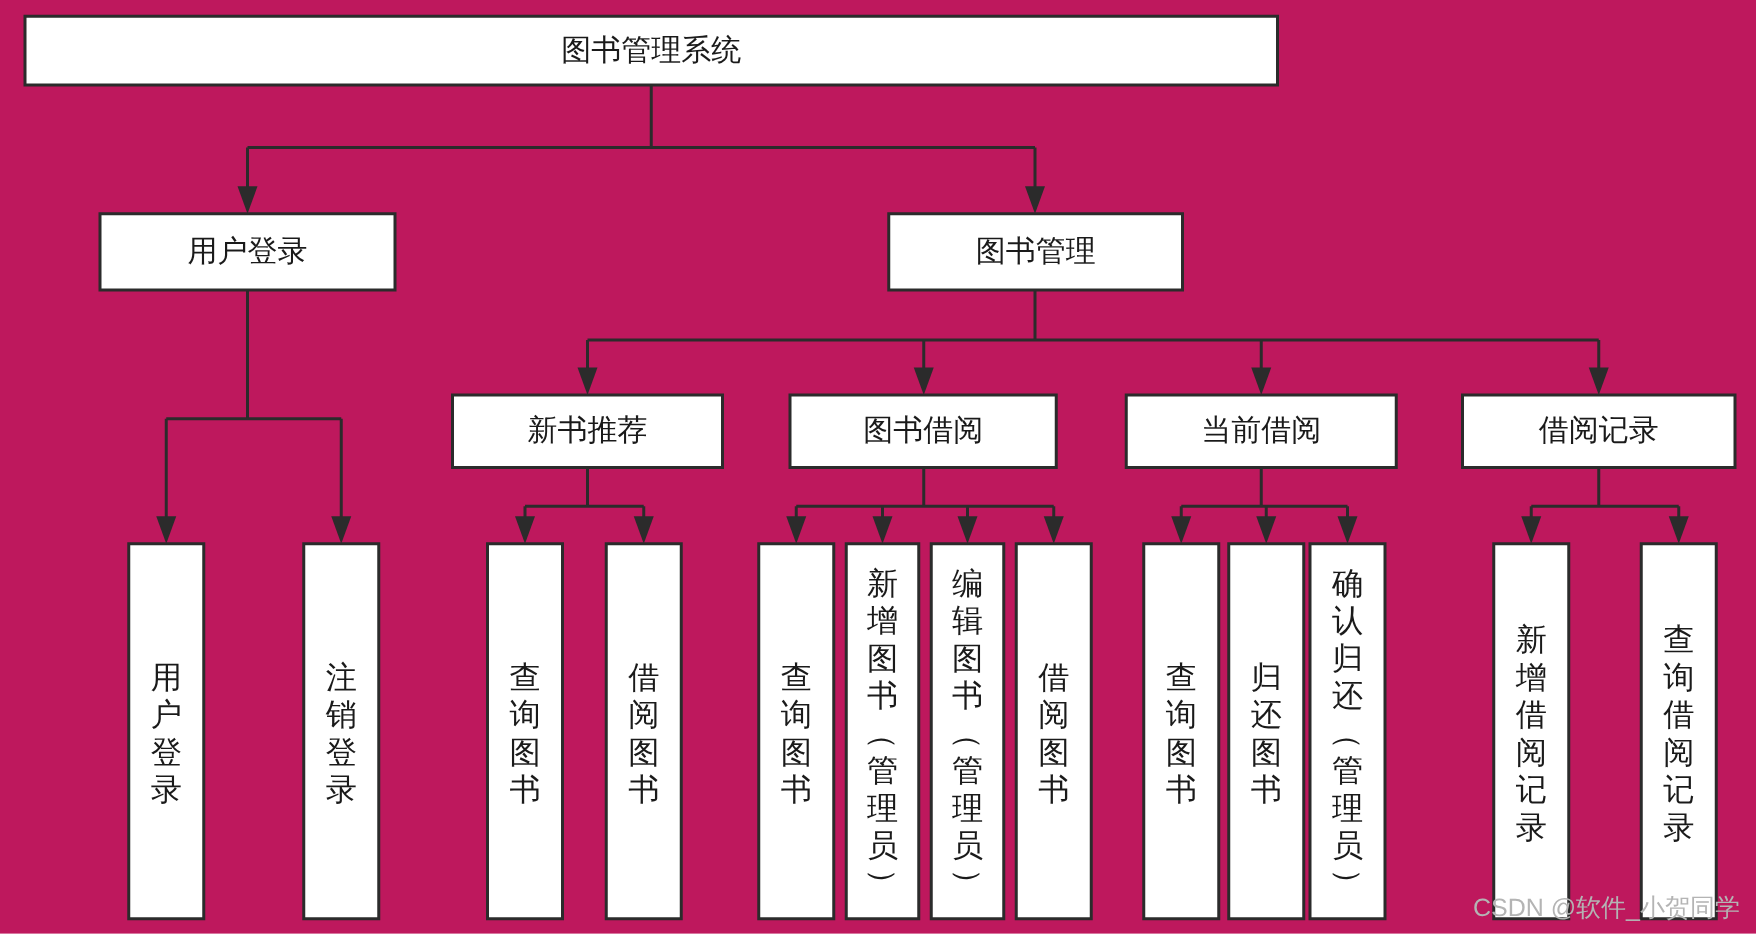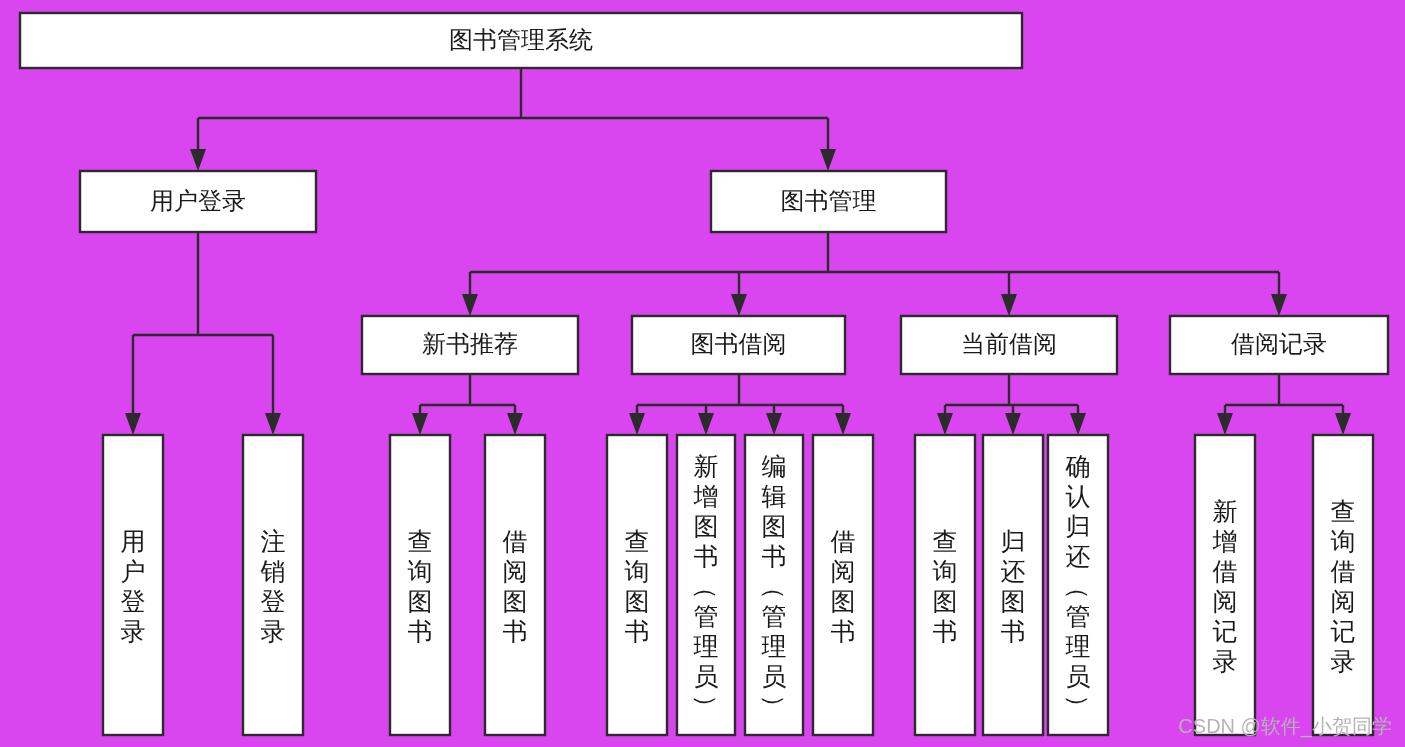--- a/index.html
+++ b/index.html
@@ -8,21 +8,21 @@
     padding: 0;
     background: #ffffff;
   }
   body {
     font-family: "Liberation Sans", "DejaVu Sans", sans-serif;
   }
   #diagram-root {
     position: relative;
     width: 1405px;
     height: 747px;
-    background: #d946ef;
+    background: #be185d;
     overflow: hidden;
   }
   svg.diagram-canvas {
     position: absolute;
     left: 0;
     top: 0;
     width: 1405px;
     height: 747px;
     display: block;
   }

